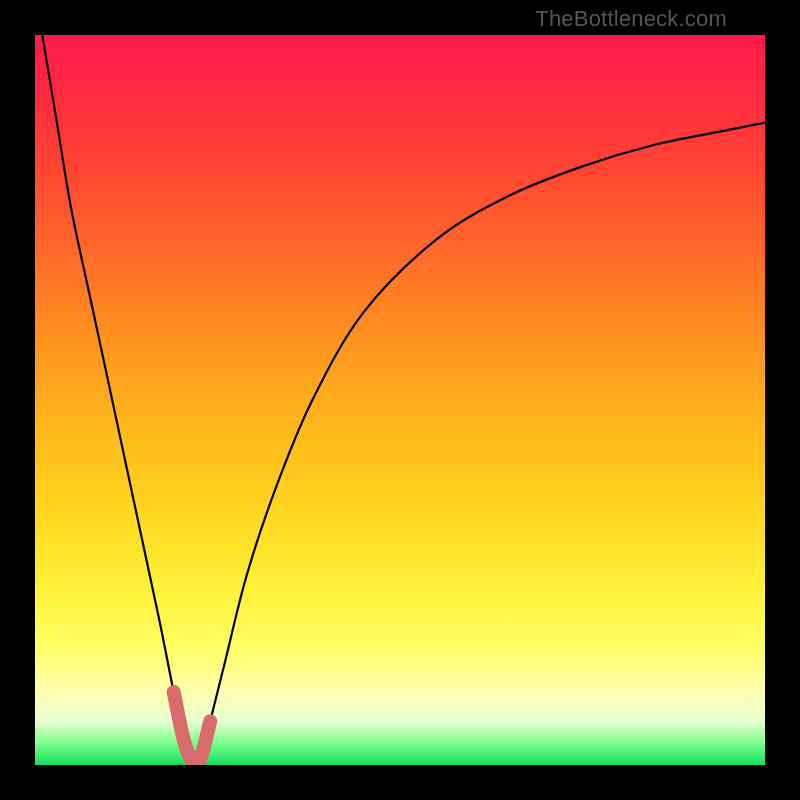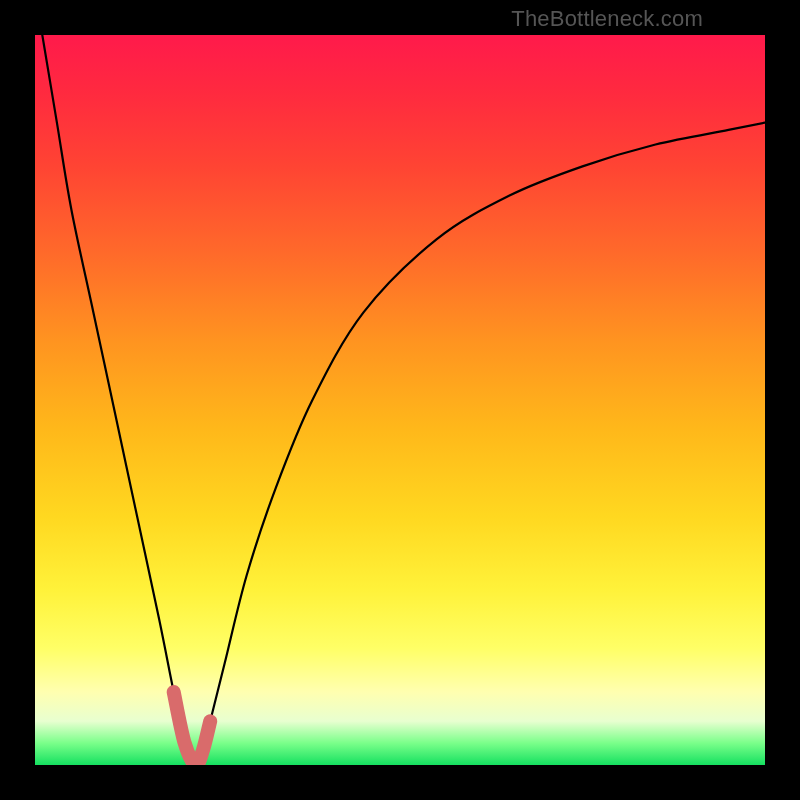--- a/index.html
+++ b/index.html
@@ -9,20 +9,21 @@
     height: 800px;
     overflow: hidden;
     background: #000;
     font-family: Arial, Helvetica, sans-serif;
   }
   .frame {
     position: relative;
     width: 715px;
     height: 800px;
     background: #000;
+    padding-left: 24px;
   }
   .plot-area {
     position: absolute;
     left: 35px;
     top: 35px;
     width: 730px;
     height: 730px;
     background: linear-gradient(to bottom,
       #ff1a4b 0%,
       #ff2a3f 8%,

